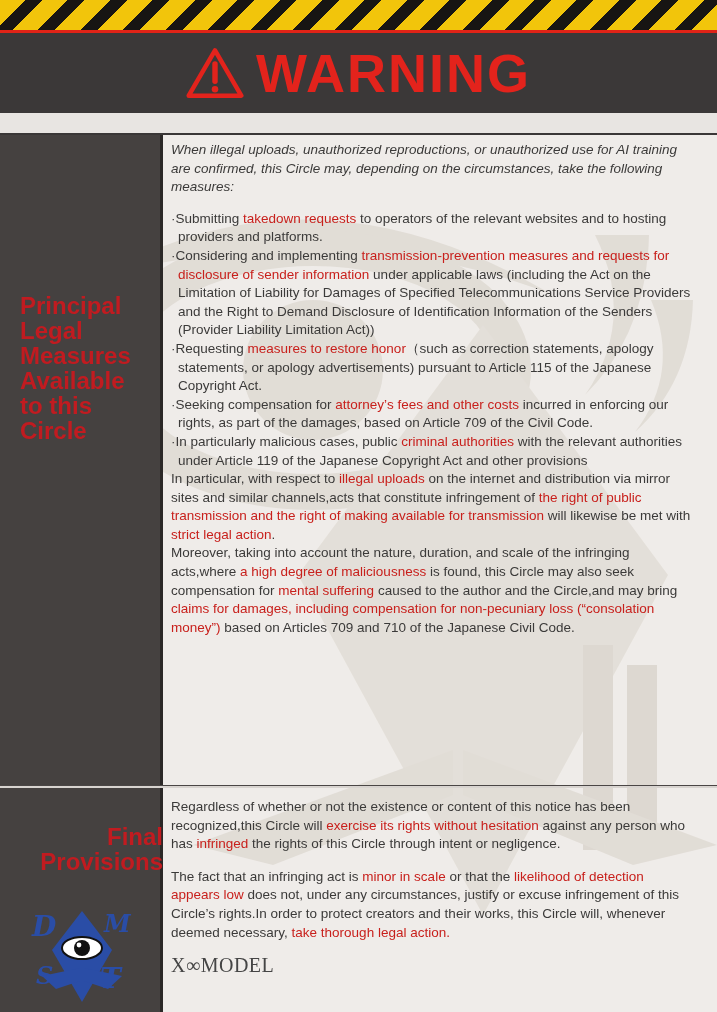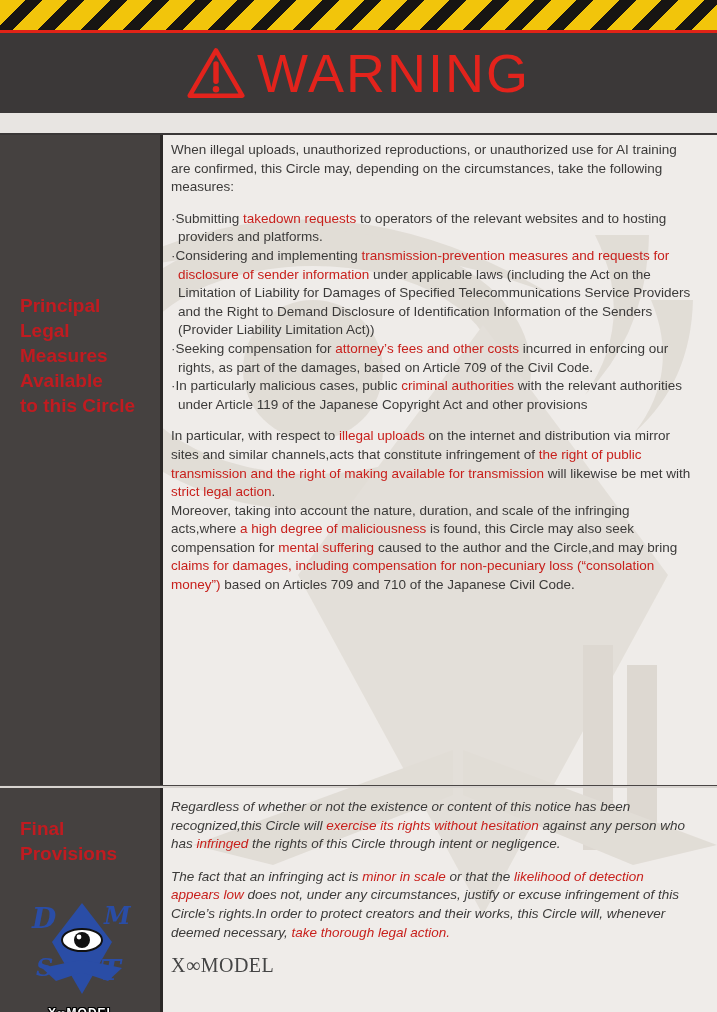--- a/index.html
+++ b/index.html
@@ -7,52 +7,52 @@
         font-family:"Liberation Sans",sans-serif;}
 
   
   .hazard{height:30px;background:repeating-linear-gradient(135deg,
           #f2c50b 0 18px,#171513 18px 30px);}
   .red-line{height:3px;background:#e02317;}
 
   
   .warning-header{height:80px;background:#3b3838;display:flex;
         align-items:center;justify-content:center;gap:12px;}
-  .warning-title{font-size:54px;font-weight:normal;color:#e3231c;
+  .warning-title{font-size:54px;font-weight:bold;color:#e3231c;
         letter-spacing:2px;line-height:1;}
   .light-band{height:20px;background:#e8e5e2;}
   .top-rule{height:2px;background:#3a3737;}
 
   
   .main{position:relative;height:877px;
         background:linear-gradient(90deg,#454140 0 160px,#2b2827 160px 163px,#efece9 163px);}
   .watermark{position:absolute;left:163px;top:70px;width:554px;height:790px;
         opacity:.55;z-index:1;pointer-events:none;}
   .row{position:relative;z-index:2;display:flex;}
   .row-1{height:650px;}
   .row-2{height:224px;}
   .section-divider{position:relative;z-index:3;height:3px;
         background:#d8d4d0;border-top:1px solid #4a4645;box-sizing:border-box;}
 
   .side{width:163px;box-sizing:border-box;flex:none;}
-  .side-label{color:#c11b20;font-weight:bold;font-size:19px;line-height:25px;
+  .side-label{color:#c11b20;font-weight:bold;font-size:24px;line-height:25px;
         white-space:pre-line;padding-left:20px;}
   .side-label-1{padding-top:158px;}
-  .side-label-2{padding-top:28px;}
+  .side-label-2{padding-top:36px;text-align:right;}
 
   .content{flex:1;box-sizing:border-box;padding:6px 24px 0 8px;
         color:#3b3a39;font-size:13.5px;line-height:18.6px;}
   .content p{margin:0;}
-  .intro{margin-bottom:13px !important;}
-  .bullets{margin-bottom:13px;}
+  .intro{margin-bottom:13px !important;font-style:italic;}
+  .bullets{}
   .bullet{padding-left:7px;text-indent:-7px;}
   .red{color:#c8201c;}
 
   .row-2 .content{padding-top:10px;}
-  .row-2 p{margin-bottom:14px;font-style:italic;}
+  .row-2 p{margin-bottom:14px;}
   .brand{font-family:"Liberation Serif",serif;font-size:20px;color:#454545;
         letter-spacing:.5px;margin-top:6px;}
 
   
   .logo-block{margin-top:34px;text-align:center;}
   .logo-wordmark{display:block;margin-top:2px;font-size:12px;font-weight:bold;
         letter-spacing:1px;color:#fff;
         text-shadow:-1px -1px 0 #000,1px -1px 0 #000,-1px 1px 0 #000,1px 1px 0 #000,
                     0 -1px 0 #000,0 1px 0 #000,-1px 0 0 #000,1px 0 0 #000;}
   .logo-letter{font-family:"DejaVu Serif",serif;font-style:italic;font-weight:bold;
@@ -99,20 +99,21 @@
 Legal
 Measures
 Available
 to this Circle</div>
       </aside>
       <div class="content">
         <p class="intro"><span>When illegal uploads, unauthorized reproductions, or unauthorized use for AI training are confirmed, this Circle may, depending on the circumstances, take the following measures:</span></p>
         <div class="bullets">
           <div class="bullet"><span>·Submitting </span><span class="red">takedown requests</span><span> to operators of the relevant websites and to hosting providers and platforms.</span></div>
           <div class="bullet"><span>·Considering and implementing </span><span class="red">transmission-prevention measures and requests for disclosure of sender information</span><span> under applicable laws (including the Act on the Limitation of Liability for Damages of Specified Telecommunications Service Providers and the Right to Demand Disclosure of Identification Information of the Senders (Provider Liability Limitation Act))</span></div>
+          <div class="bullet"><span>·Requesting </span><span class="red">measures to restore honor</span><span>（such as correction statements, apology statements, or apology advertisements) pursuant to Article 115 of the Japanese Copyright Act.</span></div>
           <div class="bullet"><span>·Seeking compensation for </span><span class="red">attorney’s fees and other costs</span><span> incurred in enforcing our rights, as part of the damages, based on Article 709 of the Civil Code.</span></div>
           <div class="bullet"><span>·In particularly malicious cases, public </span><span class="red">criminal authorities</span><span> with the relevant authorities under Article 119 of the Japanese Copyright Act and other provisions</span></div>
         </div>
         <p><span>In particular, with respect to </span><span class="red">illegal uploads</span><span> on the internet and distribution via mirror sites and similar channels,acts that constitute infringement of </span><span class="red">the right of public transmission and the right of making available for transmission</span><span> will likewise be met with </span><span class="red">strict legal action</span><span>.</span></p>
         <p><span>Moreover, taking into account the nature, duration, and scale of the infringing acts,where </span><span class="red">a high degree of maliciousness</span><span> is found, this Circle may also seek compensation for </span><span class="red">mental suffering</span><span> caused to the author and the Circle,and may bring </span><span class="red">claims for damages, including compensation for non-pecuniary loss (“consolation money”)</span><span> based on Articles 709 and 710 of the Japanese Civil Code.</span></p>
       </div>
     </section>
 
     <div class="section-divider"></div>
 

